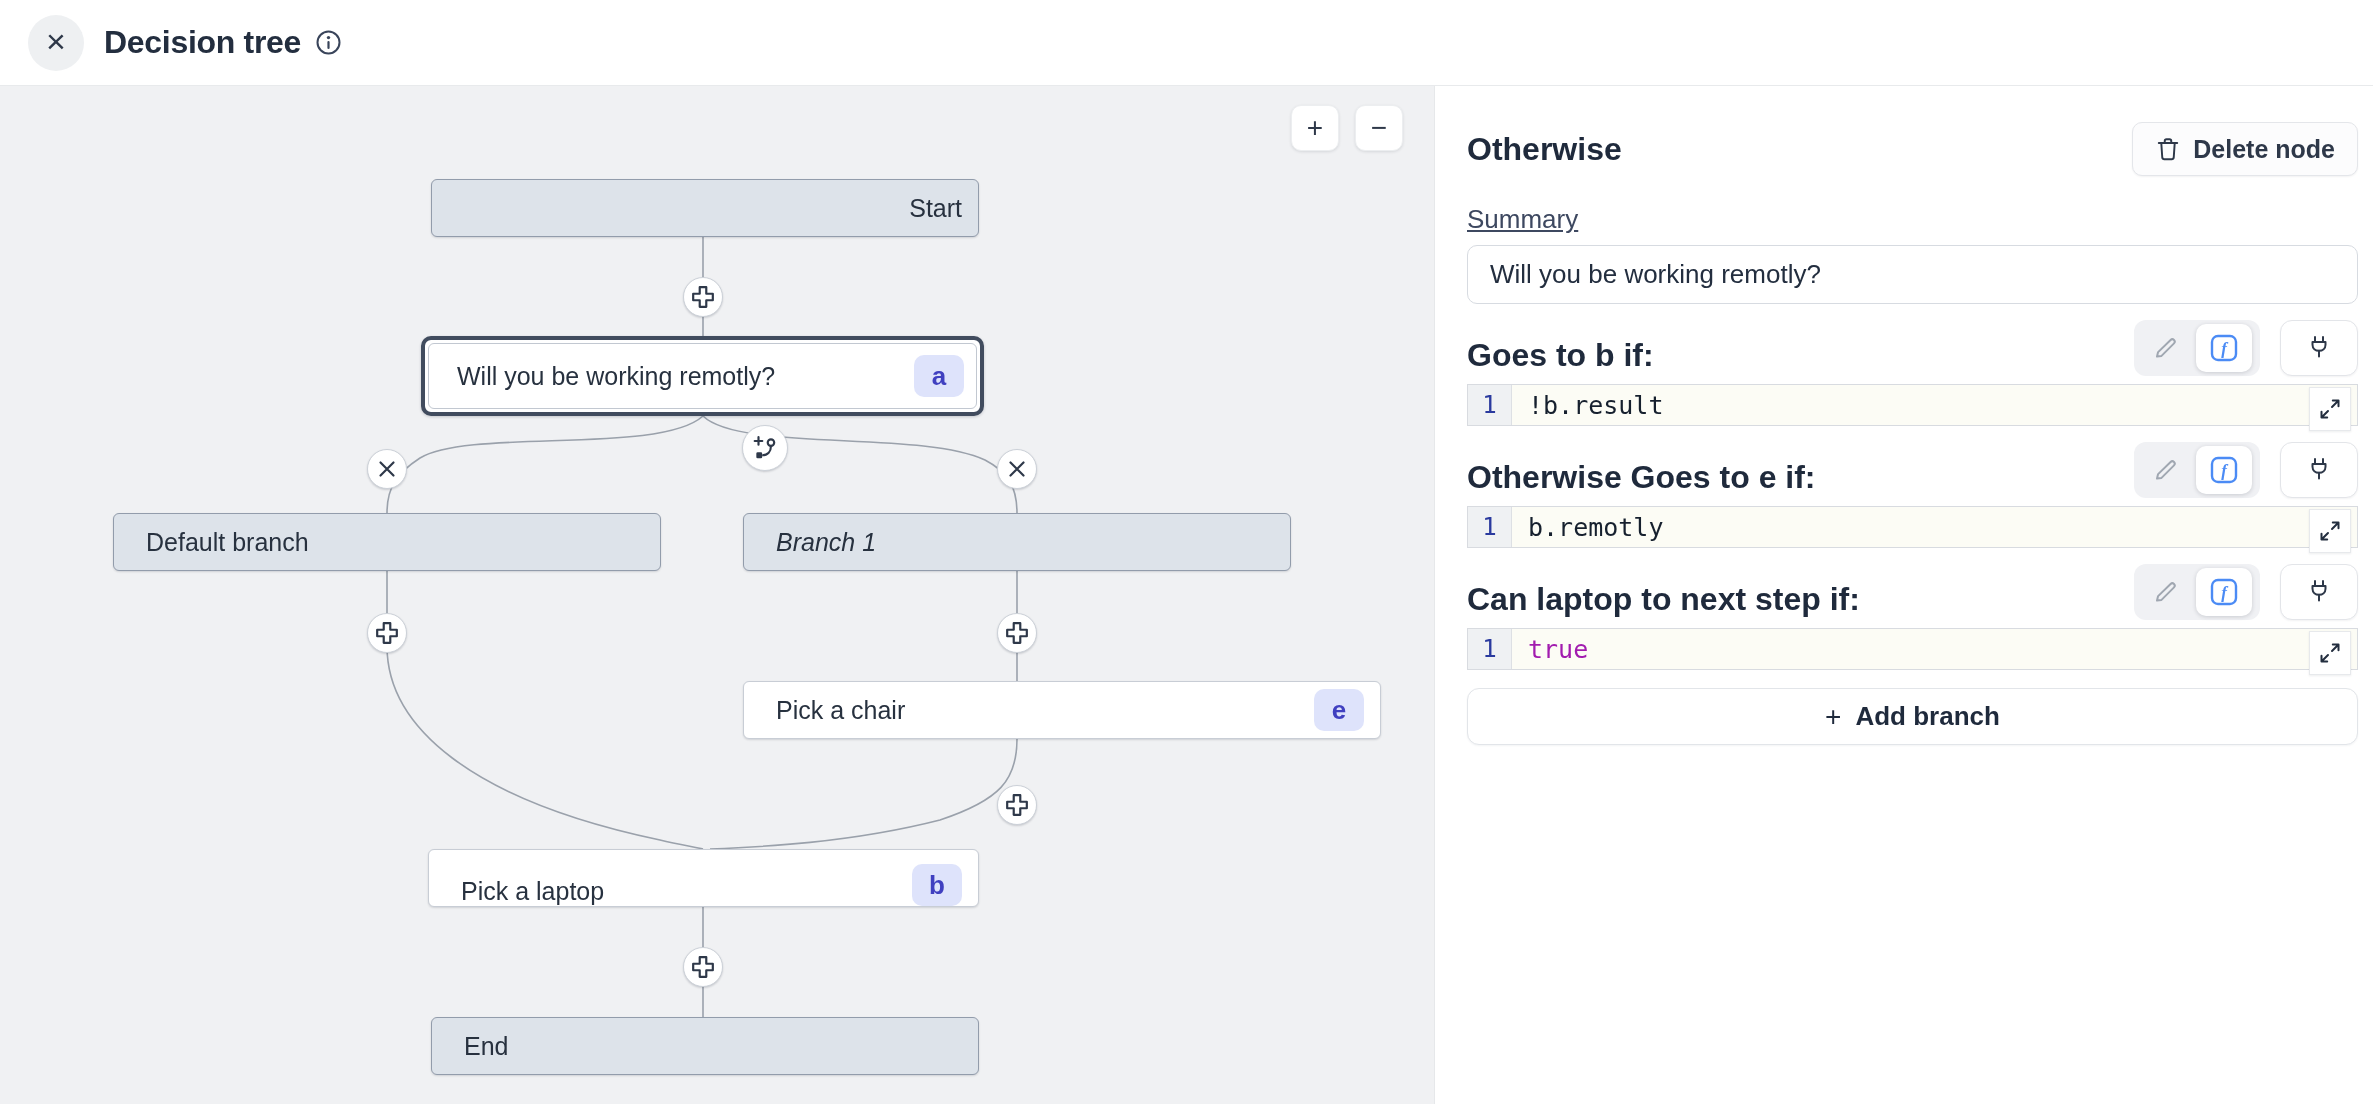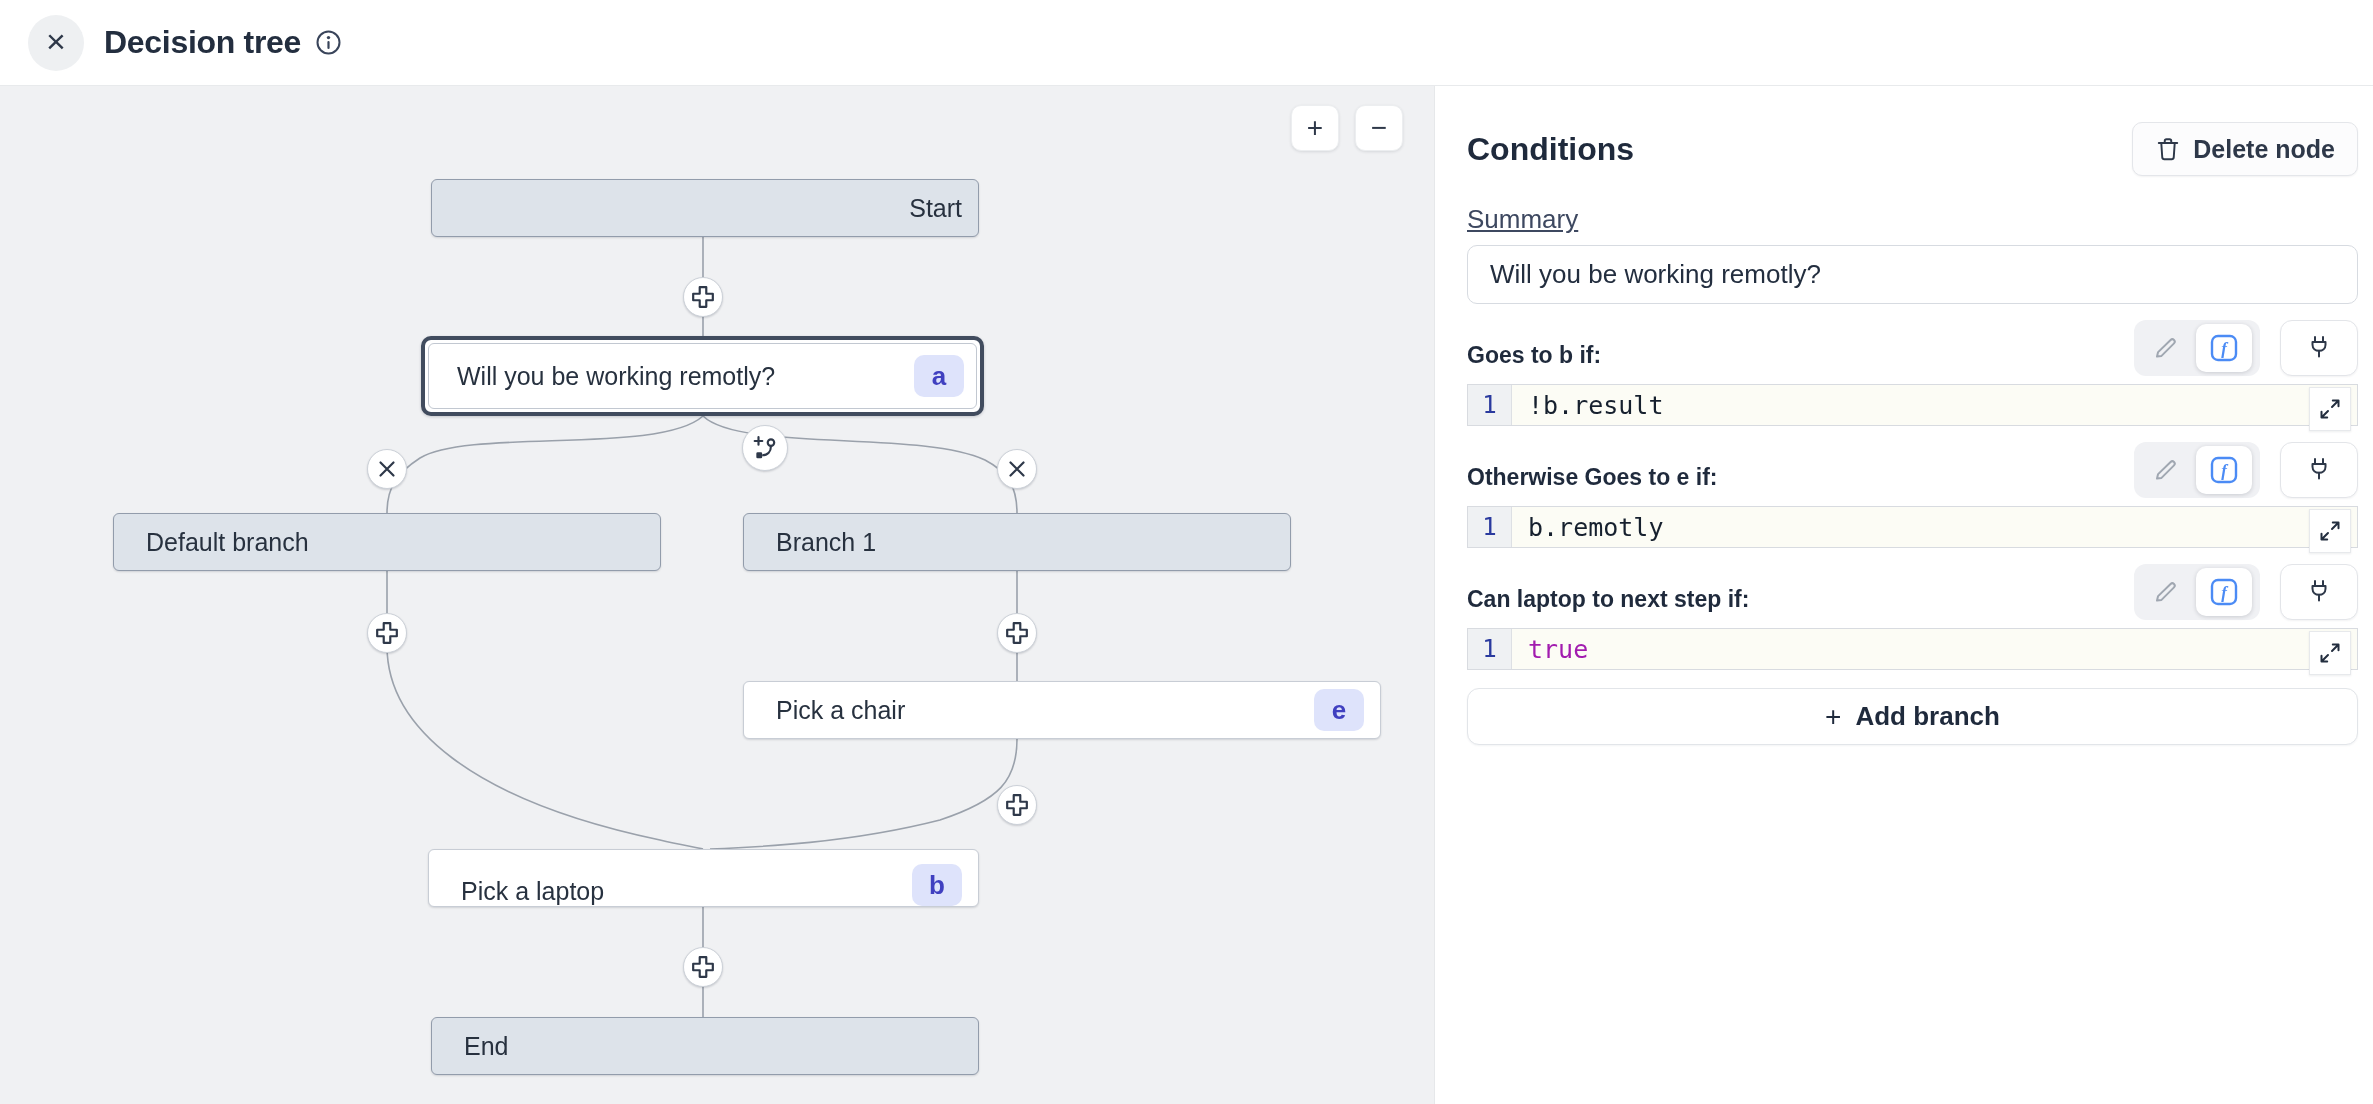--- a/index.html
+++ b/index.html
@@ -48,21 +48,21 @@
   .panel-title { font-size:32px; font-weight:700; color:#1f2a3c; }
   .delete-btn { height:54px; padding:12px 22px; border-radius:10px; border:1px solid #e4e6ea; background:#fcfcfd;
     box-shadow:0 1px 2px rgba(27,36,50,.06); display:flex; align-items:center; gap:12px;
     font-size:25px; font-weight:600; color:#2e3849; cursor:pointer; }
   .summary-label { margin-top:28px; font-size:26px; color:#3d4860;text-decoration:underline; }
   .summary-input { margin-top:10px; width:100%; height:59px; border:1px solid #d7dbe1; border-radius:10px;
     padding:0 22px; font-size:26px; color:#232e3f; font-family:"Liberation Sans",sans-serif; background:#fff; }
 
   .cond-block { margin-top:16px; }
   .cond-head { display:flex; align-items:center; justify-content:space-between; }
-  .cond-label { font-size:23px; font-weight:700; color:#1f2a3c; padding-top:14px; }
+  .cond-label { font-size:32px; font-weight:700; color:#1f2a3c; padding-top:14px; }
   .cond-tools { display:flex; align-items:center; gap:20px; }
   .seg { width:126px; height:56px; background:#f0f1f4; border-radius:12px; display:flex; align-items:center; }
   .seg-pencil { width:62px; display:flex; align-items:center; justify-content:center; cursor:pointer; }
   .seg-sel { width:56px; height:48px; margin-right:4px; background:#fff; border-radius:10px;
     box-shadow:0 1px 4px rgba(27,36,50,.18); display:flex; align-items:center; justify-content:center; cursor:pointer; }
   .plug-btn { width:78px; height:56px; background:#fff; border:1px solid #e3e5e9; border-radius:12px;
     box-shadow:0 1px 2px rgba(27,36,50,.06); display:flex; align-items:center; justify-content:center; cursor:pointer; }
 
   .code-editor { margin-top:8px; position:relative; display:flex; height:42px; border:1px solid #d8dbe0;
     background:#fcfcf5; align-items:stretch; }
@@ -130,21 +130,21 @@
       <span>Will you be working remotly?</span>
       <span class="spacer"></span>
       <span class="badge">a</span>
     </div>
   </div>
 
   <div class="node node-gray" style="left:113px; top:427px; width:548px;">
     <span>Default branch</span>
   </div>
 
-  <div class="node node-gray" style="left:743px; top:427px; width:548px;">
+  <div class="node node-gray" style="left:743px; top:427px; width:548px;font-style:italic;">
     <span>Branch 1</span>
   </div>
 
   <div class="node node-white" style="left:743px; top:595px; width:638px;">
     <span>Pick a chair</span>
     <span class="spacer"></span>
     <span class="badge">e</span>
   </div>
 
   <div class="node node-white" style="left:428px; top:763px; width:551px;align-items:flex-end;">
@@ -204,21 +204,21 @@
 
   <button class="circ c40" style="left:683px; top:861px;">
     <svg width="24" height="24" viewBox="0 0 22 22">
         <path d="M8 2 h6 v6 h6 v6 h-6 v6 h-6 v-6 h-6 v-6 h6 z" fill="#fff" stroke="#2e3849" stroke-width="2" stroke-linejoin="round"></path>
       </svg>
   </button>
 </div>
 
 <div class="panel">
   <div class="panel-head">
-    <div class="panel-title">Conditions</div>
+    <div class="panel-title">Otherwise</div>
     <button class="delete-btn">
       <svg width="26" height="26" viewBox="0 0 24 24" fill="none" stroke="#2e3849" stroke-width="1.8" stroke-linecap="round" stroke-linejoin="round">
           <path d="M3.5 6.5 h17"></path>
           <path d="M9 6.5 V4.6 A1.6 1.6 0 0 1 10.6 3 h2.8 A1.6 1.6 0 0 1 15 4.6 V6.5"></path>
           <path d="M5.8 6.5 l.9 13.3 a1.9 1.9 0 0 0 1.9 1.7 h6.8 a1.9 1.9 0 0 0 1.9 -1.7 l.9 -13.3"></path>
         </svg>
       <span>Delete node</span>
     </button>
   </div>
 

